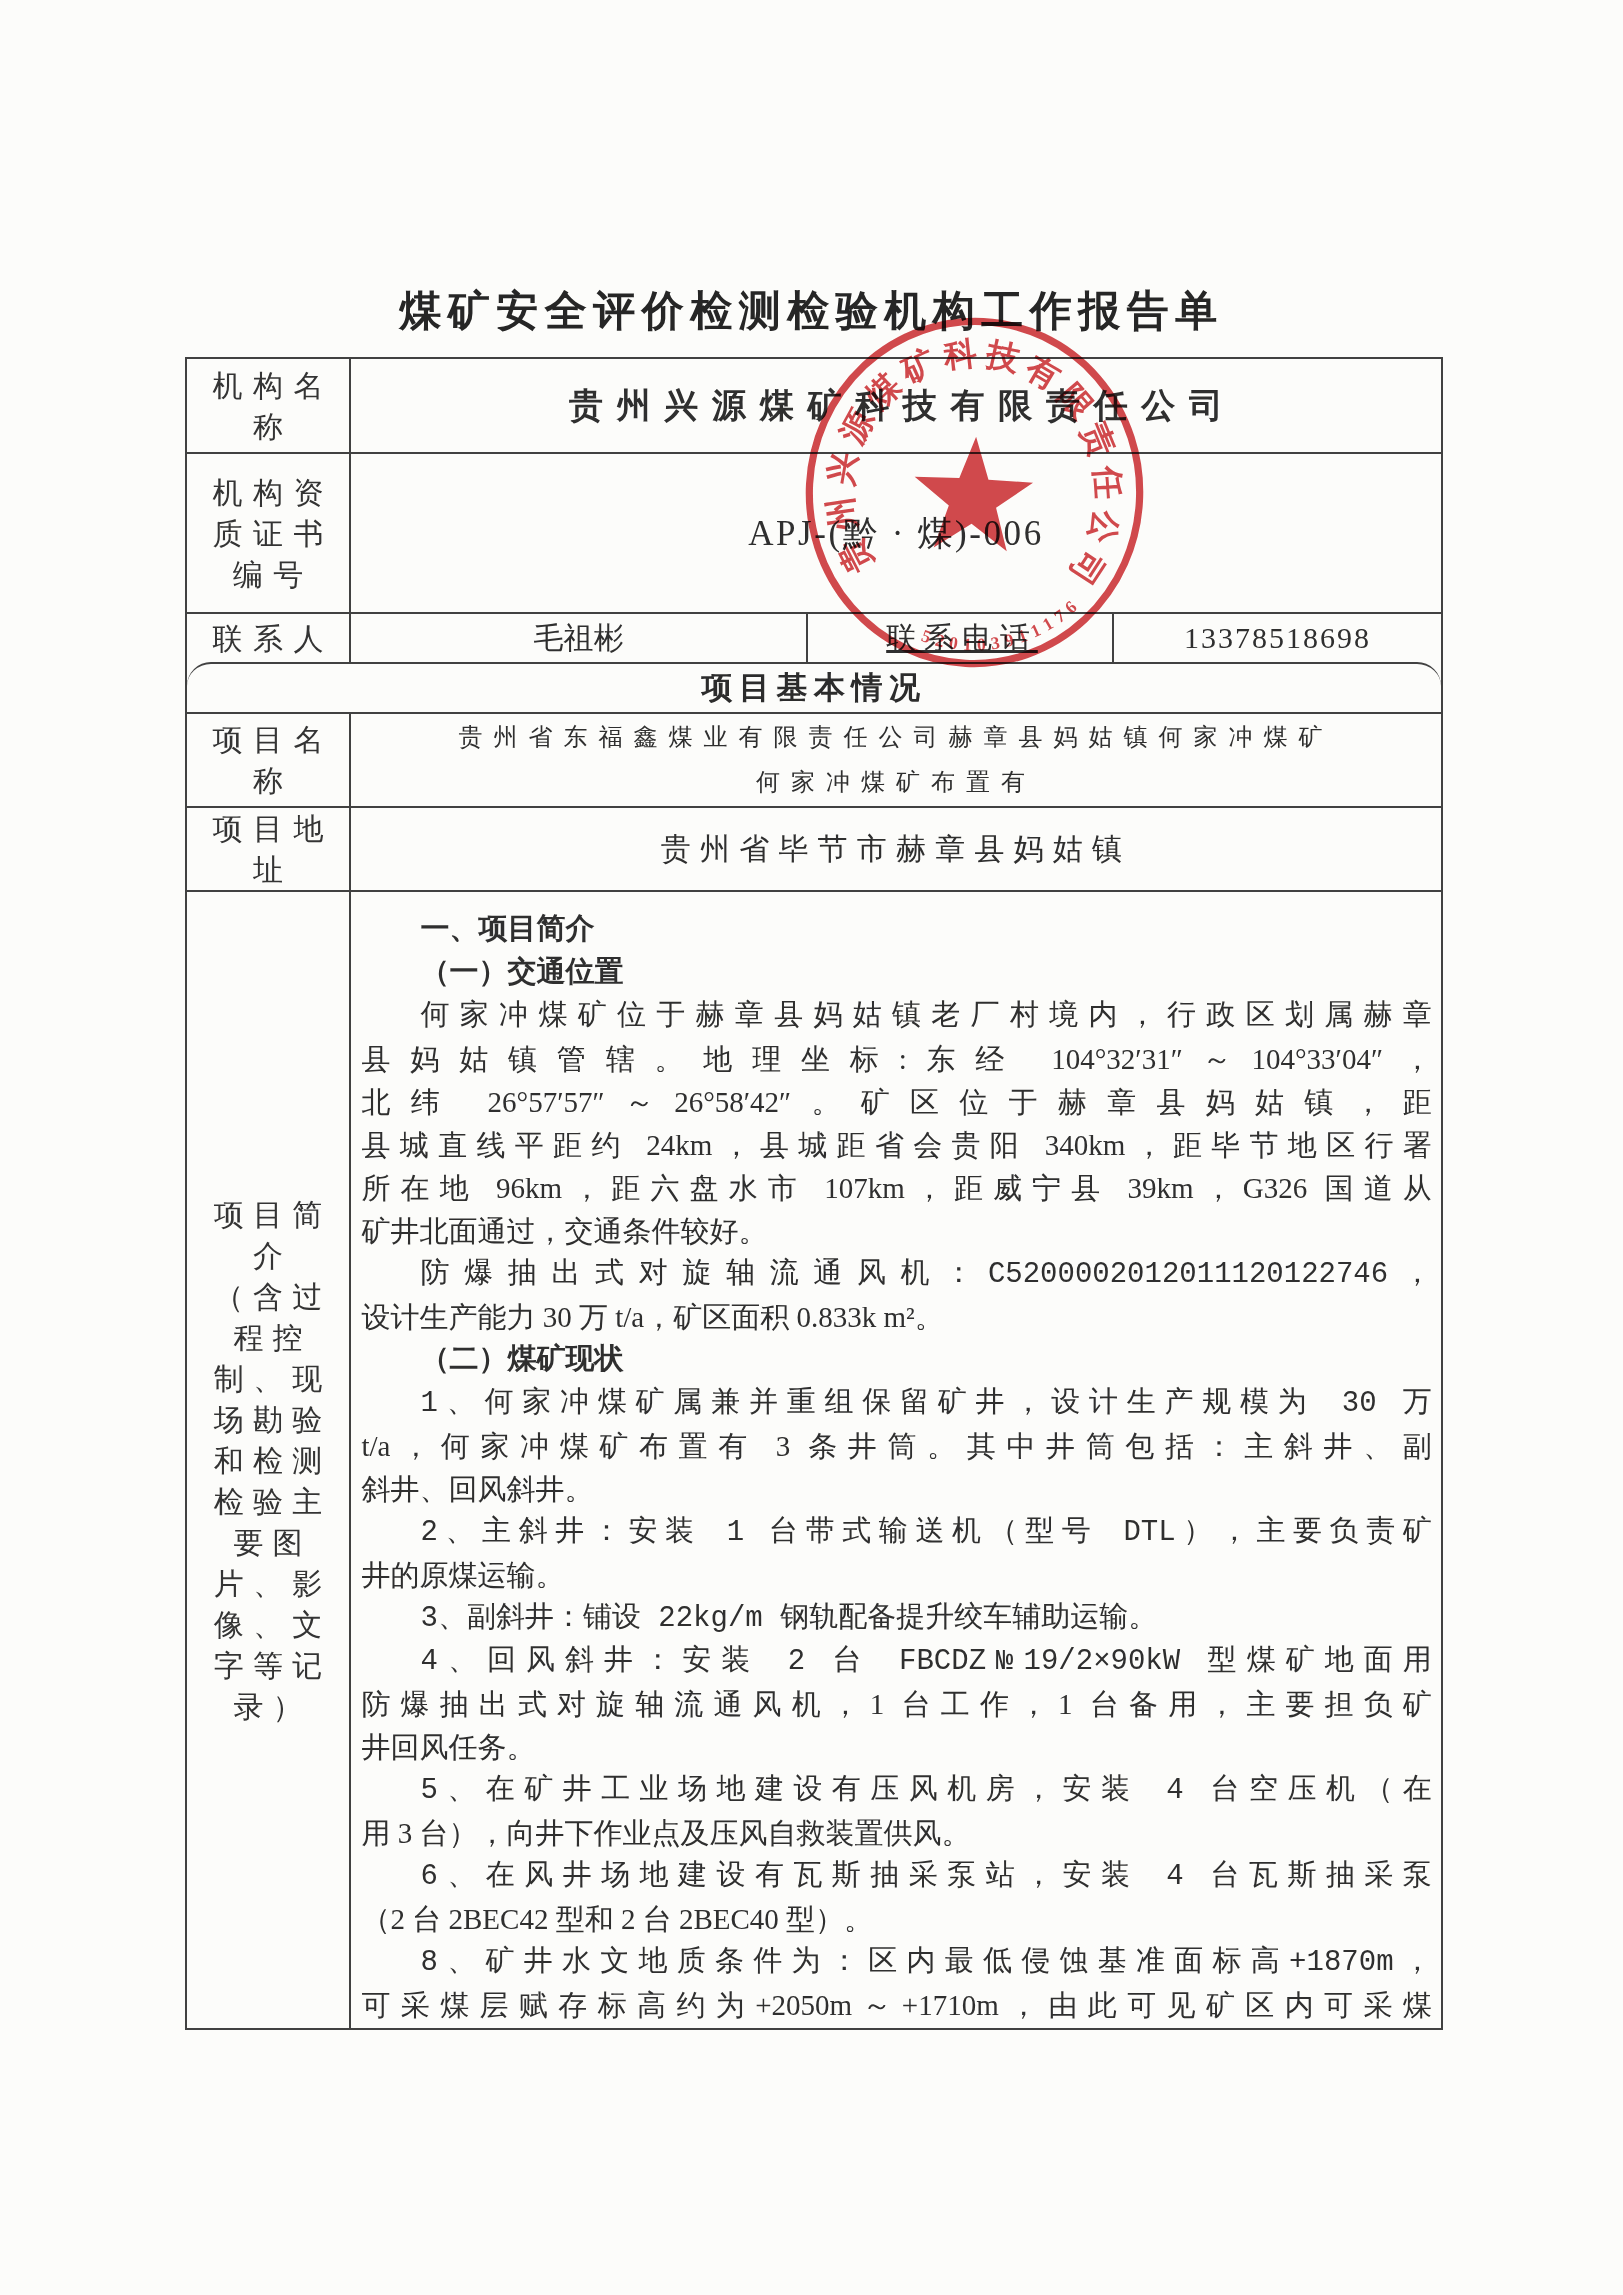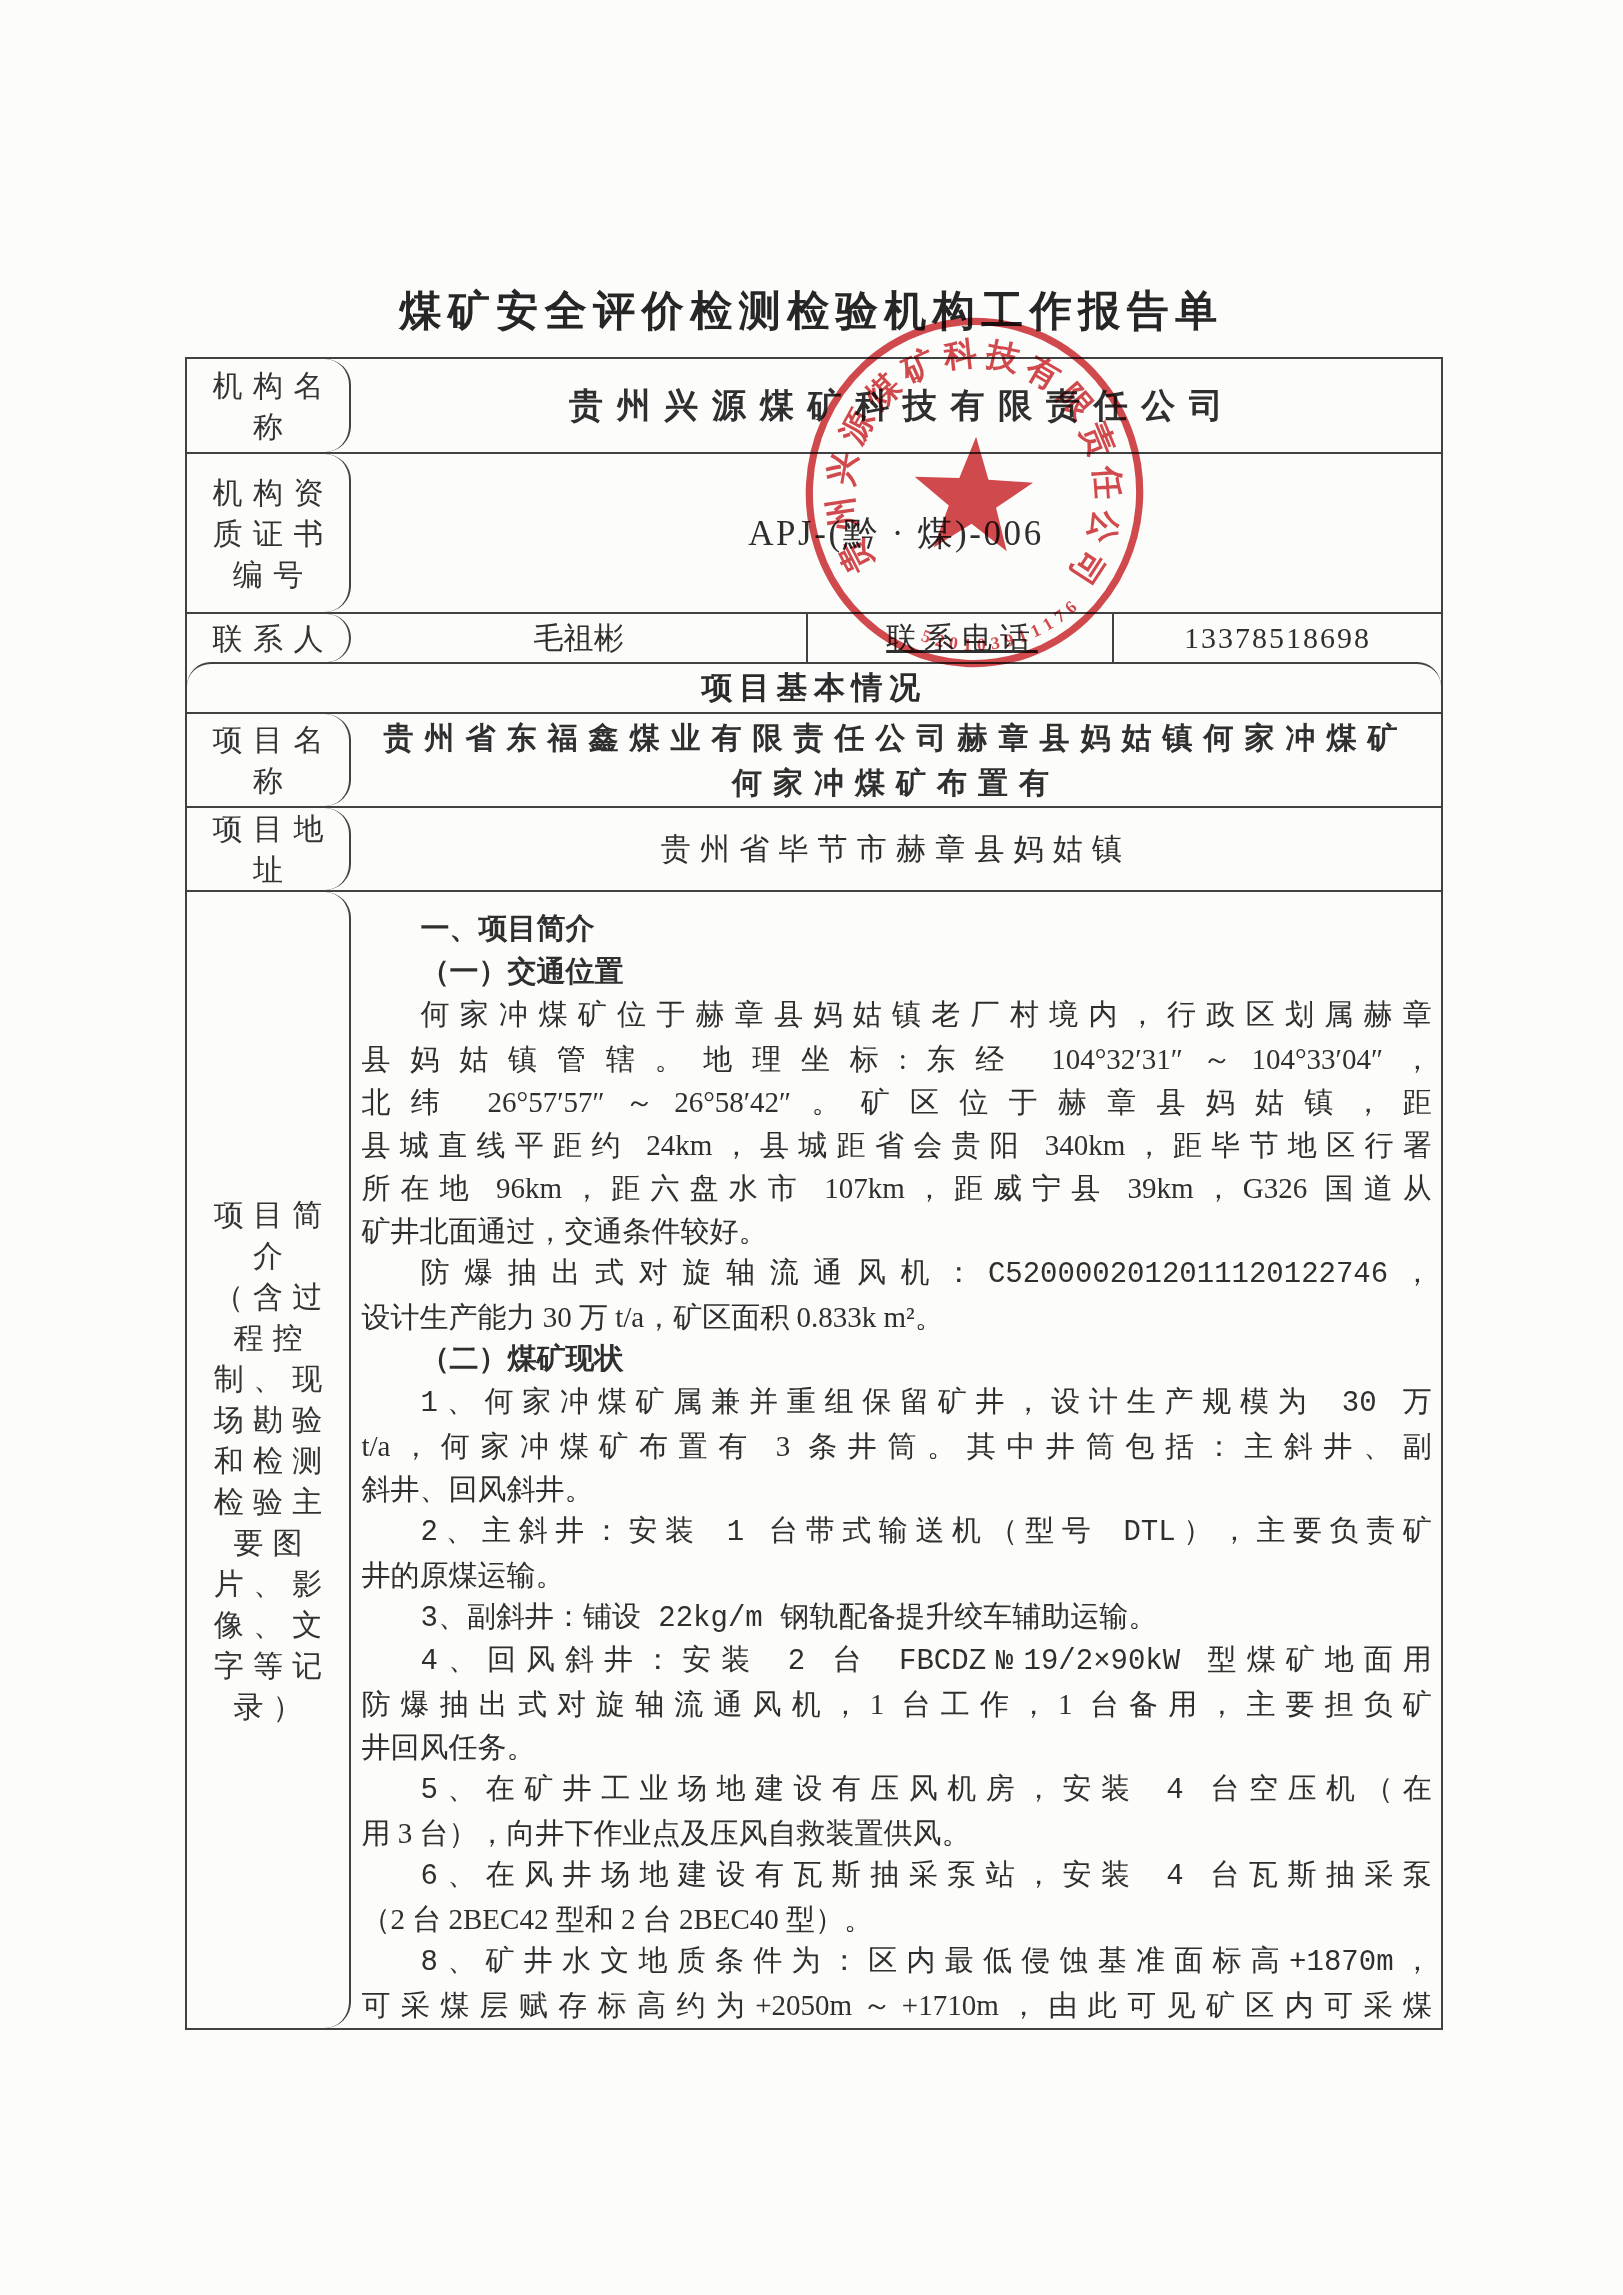--- a/index.html
+++ b/index.html
@@ -25,39 +25,39 @@
   .r1{height:93px;}
   .r2{height:160px;}
   .r3{height:50px;}
   .r4{height:50px;border-radius:24px;}
   .r5{height:94px;}
   .r6{height:84px;}
   .r7{height:1138px;}
   .lbl{
     width:162px;flex:none;border-right:2.6px solid #414141;
     display:flex;flex-direction:column;align-items:center;justify-content:center;
-    font-size:30px;color:#343434;border-radius:26px;
+    font-size:30px;color:#343434;
   }
   .lbl div{line-height:41px;letter-spacing:10.5px;padding-left:10.5px;white-space:nowrap;}
   .val{
     flex:1;display:flex;flex-direction:column;align-items:center;justify-content:center;
     color:#2f2f2f;white-space:nowrap;
   }
   .v-org{font-size:34px;letter-spacing:13.7px;font-weight:bold;padding-left:13.7px;}
   .v-cert{font-size:35px;letter-spacing:2.6px;}
   .c-name{width:455px;flex:none;border-right:2.6px solid #414141;}
   .c-plabel{width:300px;flex:none;border-right:2.6px solid #414141;}
   .c-name,.c-plabel,.c-phone{font-size:30px;}
   .c-plabel{letter-spacing:7.9px;padding-left:4px;text-decoration:underline;}
   .c-phone{letter-spacing:2px;}
   .section-row{
     display:flex;align-items:center;justify-content:center;
     font-weight:bold;font-size:31px;letter-spacing:6.5px;color:#2c2c2c;
   }
-  .v-pname div{font-size:30px;letter-spacing:11px;line-height:45px;text-align:center;white-space:nowrap;font-weight:bold;}
+  .v-pname div{font-size:24px;letter-spacing:11px;line-height:45px;text-align:center;white-space:nowrap;}
   .v-paddr{font-size:30px;letter-spacing:9.2px;}
   .intro-lbl div{line-height:41px;letter-spacing:9.2px;padding-left:9.2px;white-space:nowrap;}
   .intro-body{
     flex:1;box-sizing:border-box;padding:17px 9.2px 0 10.5px;
     font-size:29px;color:#2f2f2f;
   }
   .intro-body div{
     line-height:43px;text-align:justify;text-align-last:justify;
   }
   .intro-body div.end{text-align-last:left;}

